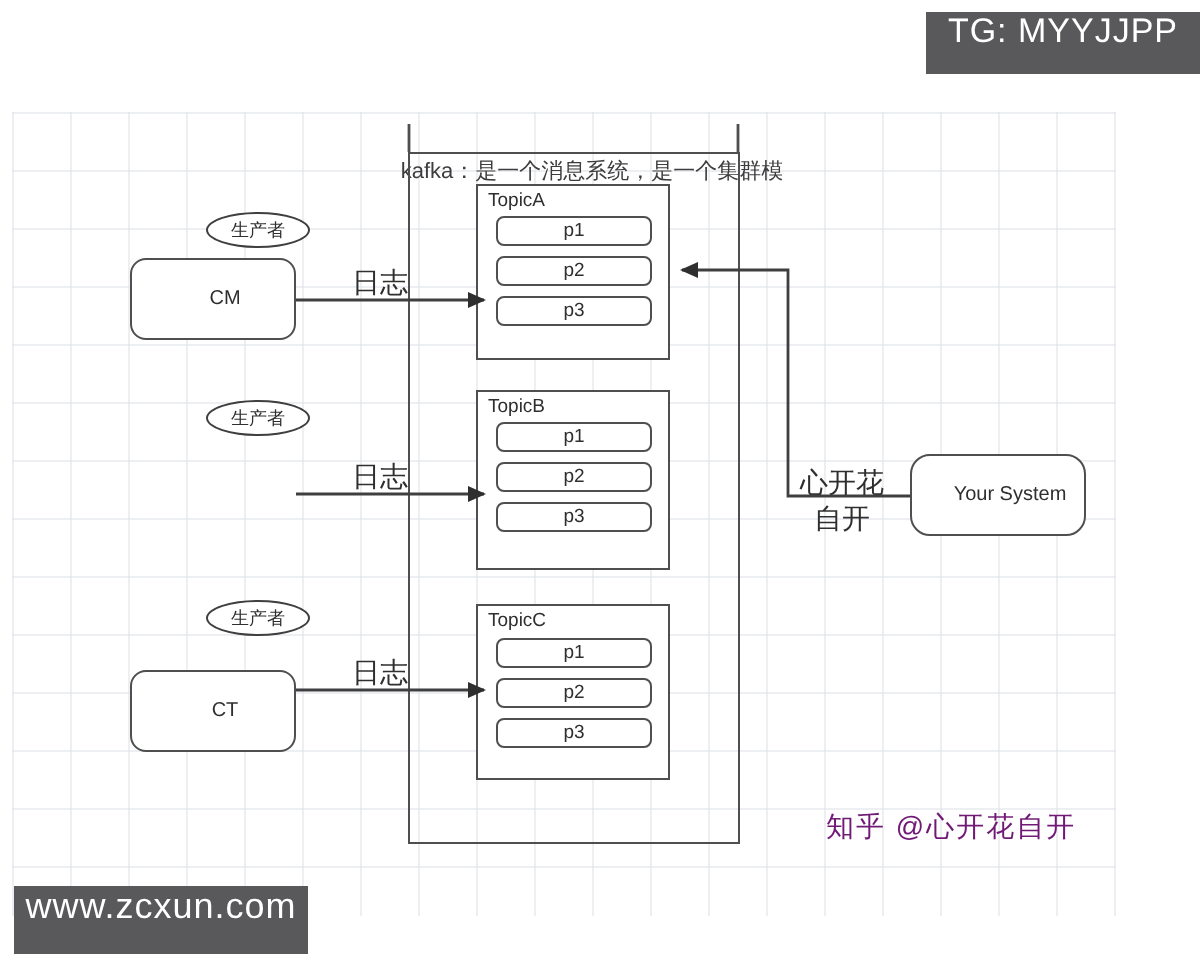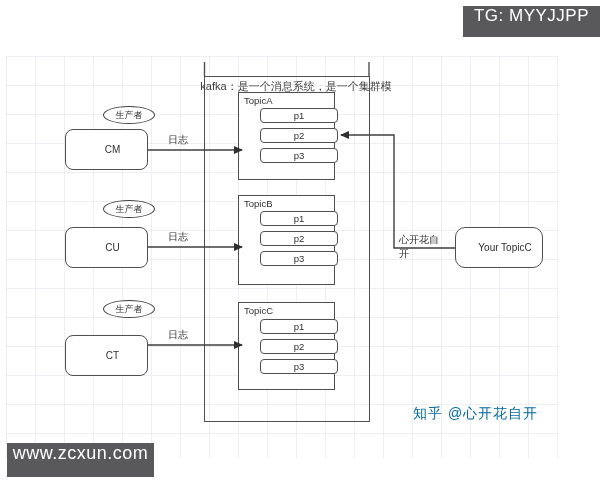--- a/index.html
+++ b/index.html
@@ -37,45 +37,45 @@
     position: absolute; left: 238px; width: 97px;
     border: 1.3px solid #4f4f4f; background: #ffffff;
   }
   .topic-label {
     position: absolute; left: 5px; top: 2px; font-size: 9.5px; color: #2f2f2f;
   }
   .part {
     position: absolute; left: 9px; width: 78px; height: 15px;
     border: 1.2px solid #4f4f4f; border-radius: 4px; background: #ffffff;
     display: flex; align-items: center; justify-content: center;
-    font-size: 9.5px; color: #2f2f2f; margin-left: 12px;
+    font-size: 9.5px; color: #2f2f2f;
   }
 
   .ellipse {
     position: absolute; left: 64px; width: 52px; height: 18px;
     border: 1.3px solid #3f3f3f; border-radius: 50%; background: #ffffff;
     display: flex; align-items: center; justify-content: center;
     font-size: 9px; color: #2f2f2f; margin-left: 39px;
   }
   .node {
     position: absolute; border: 1.3px solid #4f4f4f; border-radius: 8px;
     background: #ffffff; display: flex; align-items: center; justify-content: center;
     font-size: 10px; color: #2f2f2f; padding-left: 12px;
   }
   .prod-box { left: 65px; width: 83px; height: 41px; }
   .sys-box { left: 455px; top: 227px; width: 88px; height: 41px; border-radius: 10px; }
 
   .edge-label {
-    position: absolute; font-size: 10px; color: #2f2f2f; text-align: left; width: 44px;
+    position: absolute; font-size: 14px; color: #2f2f2f; text-align: center; width: 44px;
     background: transparent;
   }
 
   .watermark {
     position: absolute; left: 413px; top: 405px; font-size: 14px;
-    color: #0369a1; letter-spacing: 1px; white-space: nowrap;
+    color: #701a75; letter-spacing: 1px; white-space: nowrap;
   }
 
   svg.wires { position: absolute; left: 0; top: 0; width: 600px; height: 480px;
     pointer-events: none; }
 </style>
 </head>
 <body>
 
 <div id="canvas">
 
@@ -119,35 +119,32 @@
     <span>生产者</span>
   </div>
   <div class="node prod-box" style="top:129px;">
     <span>CM</span>
   </div>
   <div class="edge-label" style="left:168px; top:133px;">日志</div>
 
   <div class="ellipse" style="top:200px;">
     <span>生产者</span>
   </div>
-  <div class="node prod-box" style="top:227px;">
-    <span>CU</span>
-  </div>
   <div class="edge-label" style="left:168px; top:230px;">日志</div>
 
   <div class="ellipse" style="top:300px;">
     <span>生产者</span>
   </div>
   <div class="node prod-box" style="top:335px;">
     <span>CT</span>
   </div>
   <div class="edge-label" style="left:168px; top:328px;">日志</div>
 
   <div class="node sys-box">
-    <span>Your TopicC</span>
+    <span>Your System</span>
   </div>
   <div class="edge-label" style="left:399px; top:233px;">心开花自开</div>
 
   <div class="watermark">知乎 @心开花自开</div>
 
   <svg class="wires" viewBox="0 0 600 480">
     <defs>
       <marker id="arrow" markerWidth="10" markerHeight="8" refX="8" refY="4" orient="auto" markerUnits="userSpaceOnUse">
         <path d="M0,0 L9,4 L0,8 z" fill="#2f2f2f"></path>
       </marker>

